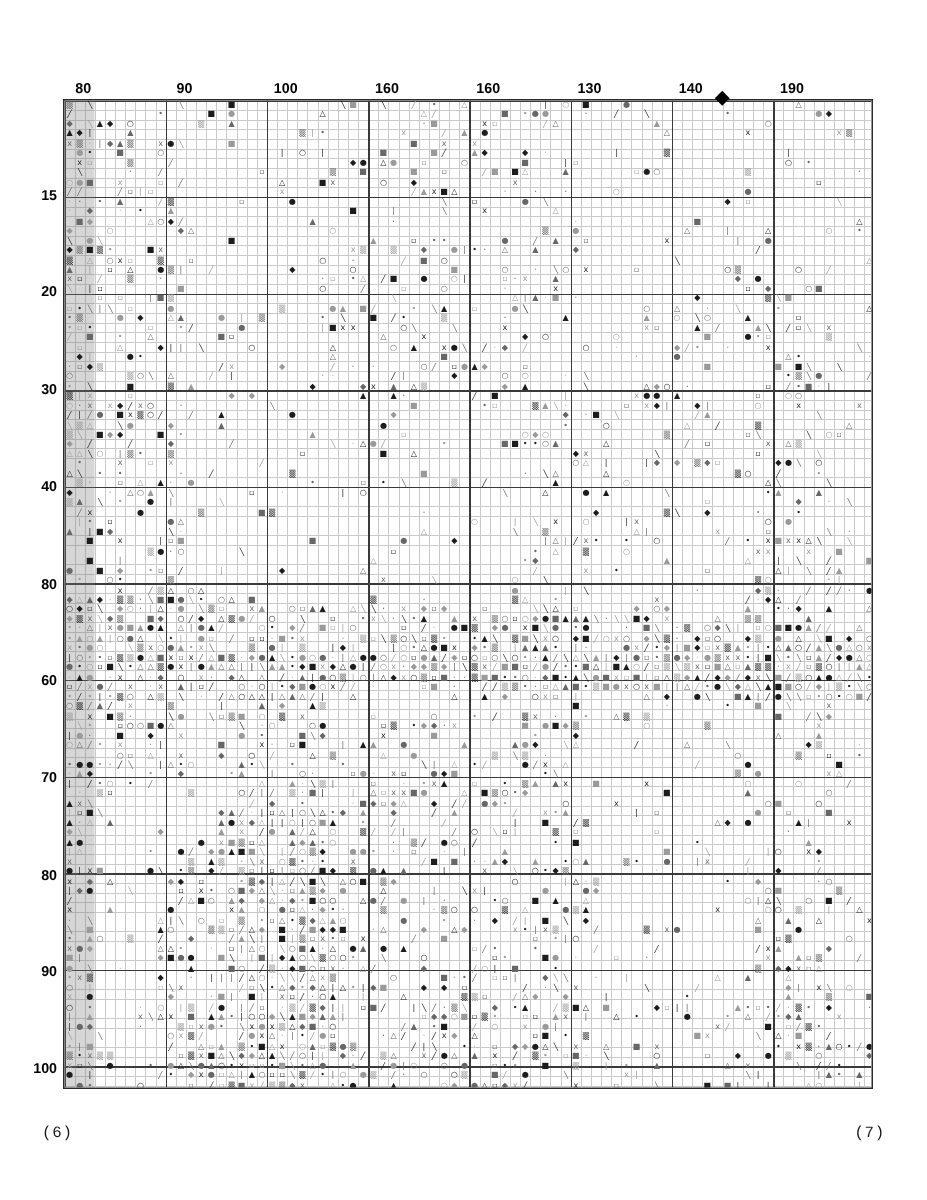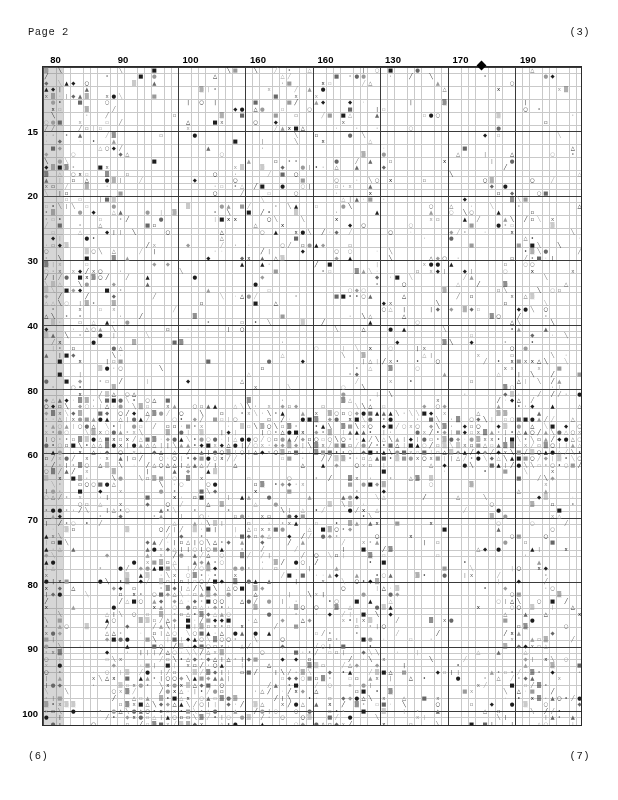--- a/index.html
+++ b/index.html
@@ -153,35 +153,31 @@
     height: 7px;
     background: #000;
     transform: rotate(45deg);
   }
 </style>
 </head>
 <body>
 
 <div class="page">
 
-  <div class="hdr">
-    <span class="left">Page 2</span>
-    <span class="right">(3)</span>
-  </div>
 
   <div class="chart-wrap">
 
     <div class="col-labels" id="col-labels">
         <span style="left: 13.5px;">80</span>
         <span style="left: 81px;">90</span>
         <span style="left: 148.5px;">100</span>
         <span style="left: 216px;">160</span>
         <span style="left: 283.5px;">160</span>
         <span style="left: 351px;">130</span>
-        <span style="left: 418.5px;">170</span>
+        <span style="left: 418.5px;">140</span>
         <span style="left: 486px;">190</span>
       </div>
     <div class="row-labels" id="row-labels">
         <span style="top: 64.7059px;">15</span>
         <span style="top: 129.412px;">20</span>
         <span style="top: 194.118px;">30</span>
         <span style="top: 258.824px;">40</span>
         <span style="top: 323.529px;">80</span>
         <span style="top: 388.235px;">60</span>
         <span style="top: 452.941px;">70</span>

